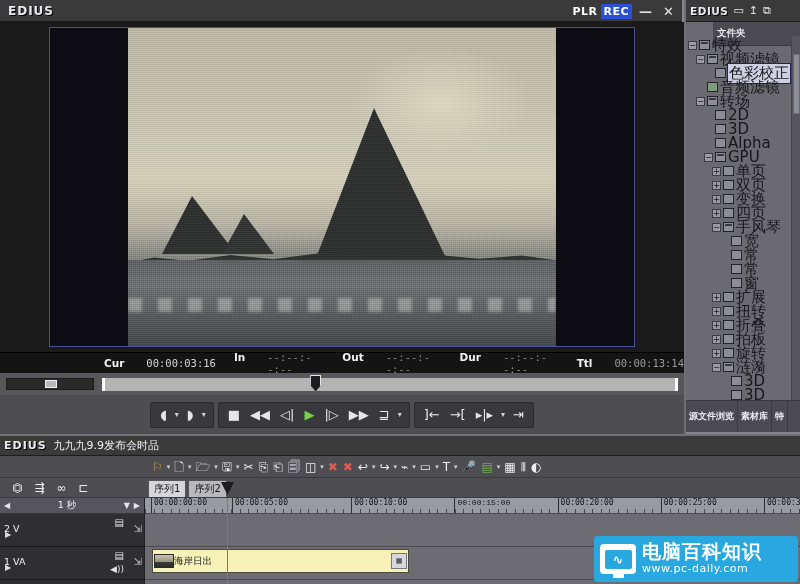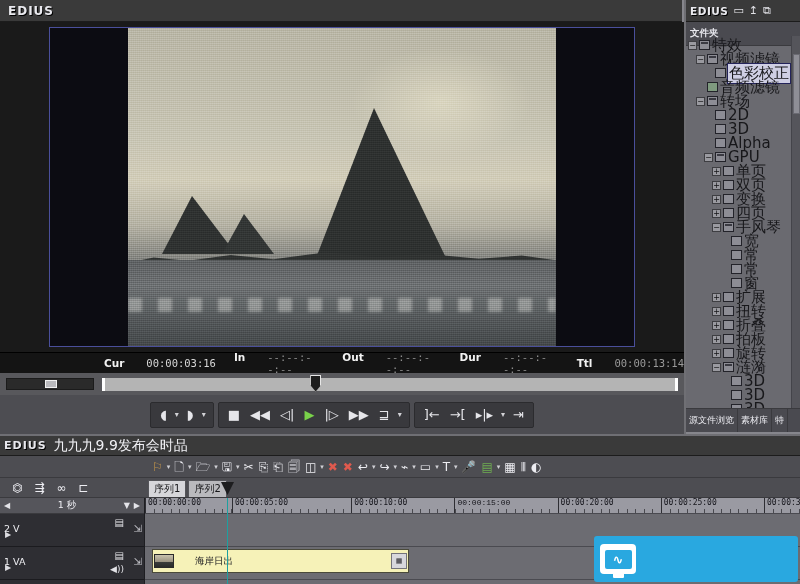--- a/index.html
+++ b/index.html
@@ -167,20 +167,21 @@
   .bin-title {
     height: 22px; background: #3a3a3a; display: flex; align-items: center; gap: 5px;
     padding: 0 4px; border-bottom: 1px solid #1c1c1c;
   }
   .bin-brand { color: #e9e9ee; font-weight: bold; font-size: 10.5px; letter-spacing: .5px; text-shadow: 1px 1px 0 #000;}
   .bin-ic { color: #e2e2e7; font-size: 11px; }
   .bin-sub {
     height: 24px; background: #4a4a50; color: #e7e7ec; font-size: 9.5px;
     display: flex; align-items: center; padding-left: 4px; font-weight: bold;
     border-bottom: 1px solid #3a3a3e;
+    margin-left: 27px;
   }
   .tree {
     position: absolute; top: 36px; left: 0; right: 9px; bottom: 20px;
     overflow: hidden; padding-top: 2px;
   }
   .tnode {
     display: flex; align-items: center; gap: 2px; height: 14px;
     font-size: 9.5px; color: #1d1d1f; white-space: nowrap;
   }
   .tog {
@@ -199,40 +200,41 @@
   }
   .fic.green { background: #7f9a7f; }
   .tlabel { color: #17171a; font-size: 15px; }
   .tnode.sel .tlabel { background: #cfcfe4; outline: 1px solid #23235a; padding: 0 1px; }
   .vscroll {
     position: absolute; right: 0; top: 36px; bottom: 20px; width: 9px;
     background: #55555b; border-left: 1px solid #44444a;
   }
   .vthumb { position: absolute; top: 18px; left: 1px; width: 7px; height: 60px; background: #8e8e96; border: 1px solid #6a6a72;}
   .bin-tabs {
-    position: absolute; left: 0; bottom: 0; width: 114px; height: 24px;
+    position: absolute; left: 0; bottom: 0; width: 114px; height: 32px;
     background: #4a4a50; display: flex; align-items: stretch;
     border-top: 1px solid #3a3a3e;
+    font-weight: bold;
   }
   .bin-tab {
     color: #eaeaef; font-size: 9px; padding: 0 3px; display: flex; align-items: center;
     border-right: 1px solid #3a3a3e; white-space: nowrap;
   }
 
   
   .tl-win {
     position: absolute; left: 0; top: 436px; width: 800px; height: 148px;
     background: #6f6f74;
   }
   .tl-title {
     height: 20px; background: #3a3a3a; display: flex; align-items: center;
     border-bottom: 1px solid #1c1c1c; padding-left: 4px;
   }
   .tl-brand { color: #e9e9ee; font-weight: bold; font-size: 11px; letter-spacing: 1px; text-shadow: 1px 1px 0 #000; margin-right: 7px;}
-  .tl-name { color: #f0f0f4; font-size: 14px; }
+  .tl-name { color: #f0f0f4; font-size: 11px; }
   .tl-toolbar {
     height: 22px; background: #4d4d52; display: flex; align-items: center; gap: 1px;
     padding-left: 150px; border-bottom: 1px solid #3a3a3e; position: relative;
   }
   .tb-ic { color: #ededf2; font-size: 12px; padding: 0 2px; line-height: 1; cursor: default;}
   .tb-ic.red { color: #e05a4e; }
   .tb-ic.gold { color: #c9994a; }
   .tb-ic.green { color: #6fae52; }
   .tb-car { color: #d0d0d5; font-size: 7px; padding: 0 1px; }
   .tl-tools2 {
@@ -285,21 +287,21 @@
   .subticks {
     position: absolute; left: 0; right: 0; bottom: 0; height: 4px;
     background: repeating-linear-gradient(90deg, #2e2e33 0 1px, transparent 1px 8.6px);
     opacity: .75;
   }
   .tl-track-area { position: absolute; left: 0; right: 0; top: 16px; bottom: 0; }
   .trow { height: 33px; border-bottom: 1px solid #4a4a50; position: relative; background: #6c6c72;}
   .clip {
     position: absolute; left: 7px; top: 2px; height: 24px; width: 257px;
     background: #f6f2b8; border: 1px solid #4a4a3a; display: flex; align-items: center;
-    gap: 21px; padding-left: 1px; overflow: hidden;
+    gap: 0; padding-left: 1px; overflow: hidden;
   }
   .clip-thumb {
     width: 20px; height: 14px; flex: 0 0 auto;
     background: linear-gradient(180deg, #c8c2ad 0%, #9b9482 55%, #3b3d3b 56%, #2a2c2b 100%);
     border: 1px solid #2a2a2a;
   }
   .clip-name { color: #14141a; font-size: 9.5px; white-space: nowrap; }
   .clip-endic {
     position: absolute; right: 1px; top: 3px; width: 16px; height: 16px;
     background: #d8d8dc; border: 1px solid #74747a; font-size: 7px; color: #2a2a2e;
@@ -335,20 +337,26 @@
 </style>
 </head>
 <body>
 
 <div class="app">
 
   <div class="player-win">
 
     <div class="menubar">
       <span class="brand">EDIUS</span>
+      <div class="win-right">
+        <span class="plr">PLR</span>
+        <span class="rec">REC</span>
+        <span class="wbtn">—</span>
+        <span class="wbtn">✕</span>
+      </div>
     </div>
 
     <div class="video-area">
       <div class="video-frame">
         <div class="pillar l"></div>
         <div class="pillar r"></div>
         <div class="still">
           <div class="glow"></div>
           <div class="peak2"></div>
           <div class="peak3"></div>
@@ -642,21 +650,21 @@
         </div>
         <div id="track-headers">
             <div class="trk"><span class="trk-name">2 V</span><span class="trk-ic">▤</span><span class="trk-tri">▶</span><span class="trk-tool">⇲</span></div>
             <div class="trk"><span class="trk-name">1 VA</span><span class="trk-ic">▤</span><span class="trk-spk">◀))</span><span class="trk-tri">▶</span><span class="trk-tool">⇲</span></div>
           </div>
       </div>
 
       <div class="tl-right">
         <div class="ruler" id="ruler">
           <div class="subticks"></div>
-        <div class="rtick" style="left: 0px;">00:00:00:00</div>
+        <div class="rtick" style="left: 6px;">00:00:00:00</div>
             <div class="rtick" style="left: 87px;">00:00:05:00</div>
             <div class="rtick" style="left: 206.299px;">00:00:10:00</div>
             <div class="rtick" style="left: 309.449px; font-family: Liberation Mono, monospace;">00:00:15:00</div>
             <div class="rtick" style="left: 412.598px;">00:00:20:00</div>
             <div class="rtick" style="left: 515.748px;">00:00:25:00</div>
             <div class="rtick" style="left: 618.898px;">00:00:30:00</div>
           </div>
         <div class="tl-track-area" id="track-area">
             <div class="trow"></div>
             <div class="trow">
@@ -674,15 +682,19 @@
     </div>
   </div>
 
   <div class="wm">
     <div class="wm-mon">
       <div class="wm-scr">
         <span class="wm-wave">∿</span>
       </div>
       <div class="wm-foot"></div>
     </div>
+    <div class="wm-text">
+      <span class="wm-cn">电脑百科知识</span>
+      <span class="wm-url">www.pc-daily.com</span>
+    </div>
   </div>
 
 </div>
 
 </body></html>

